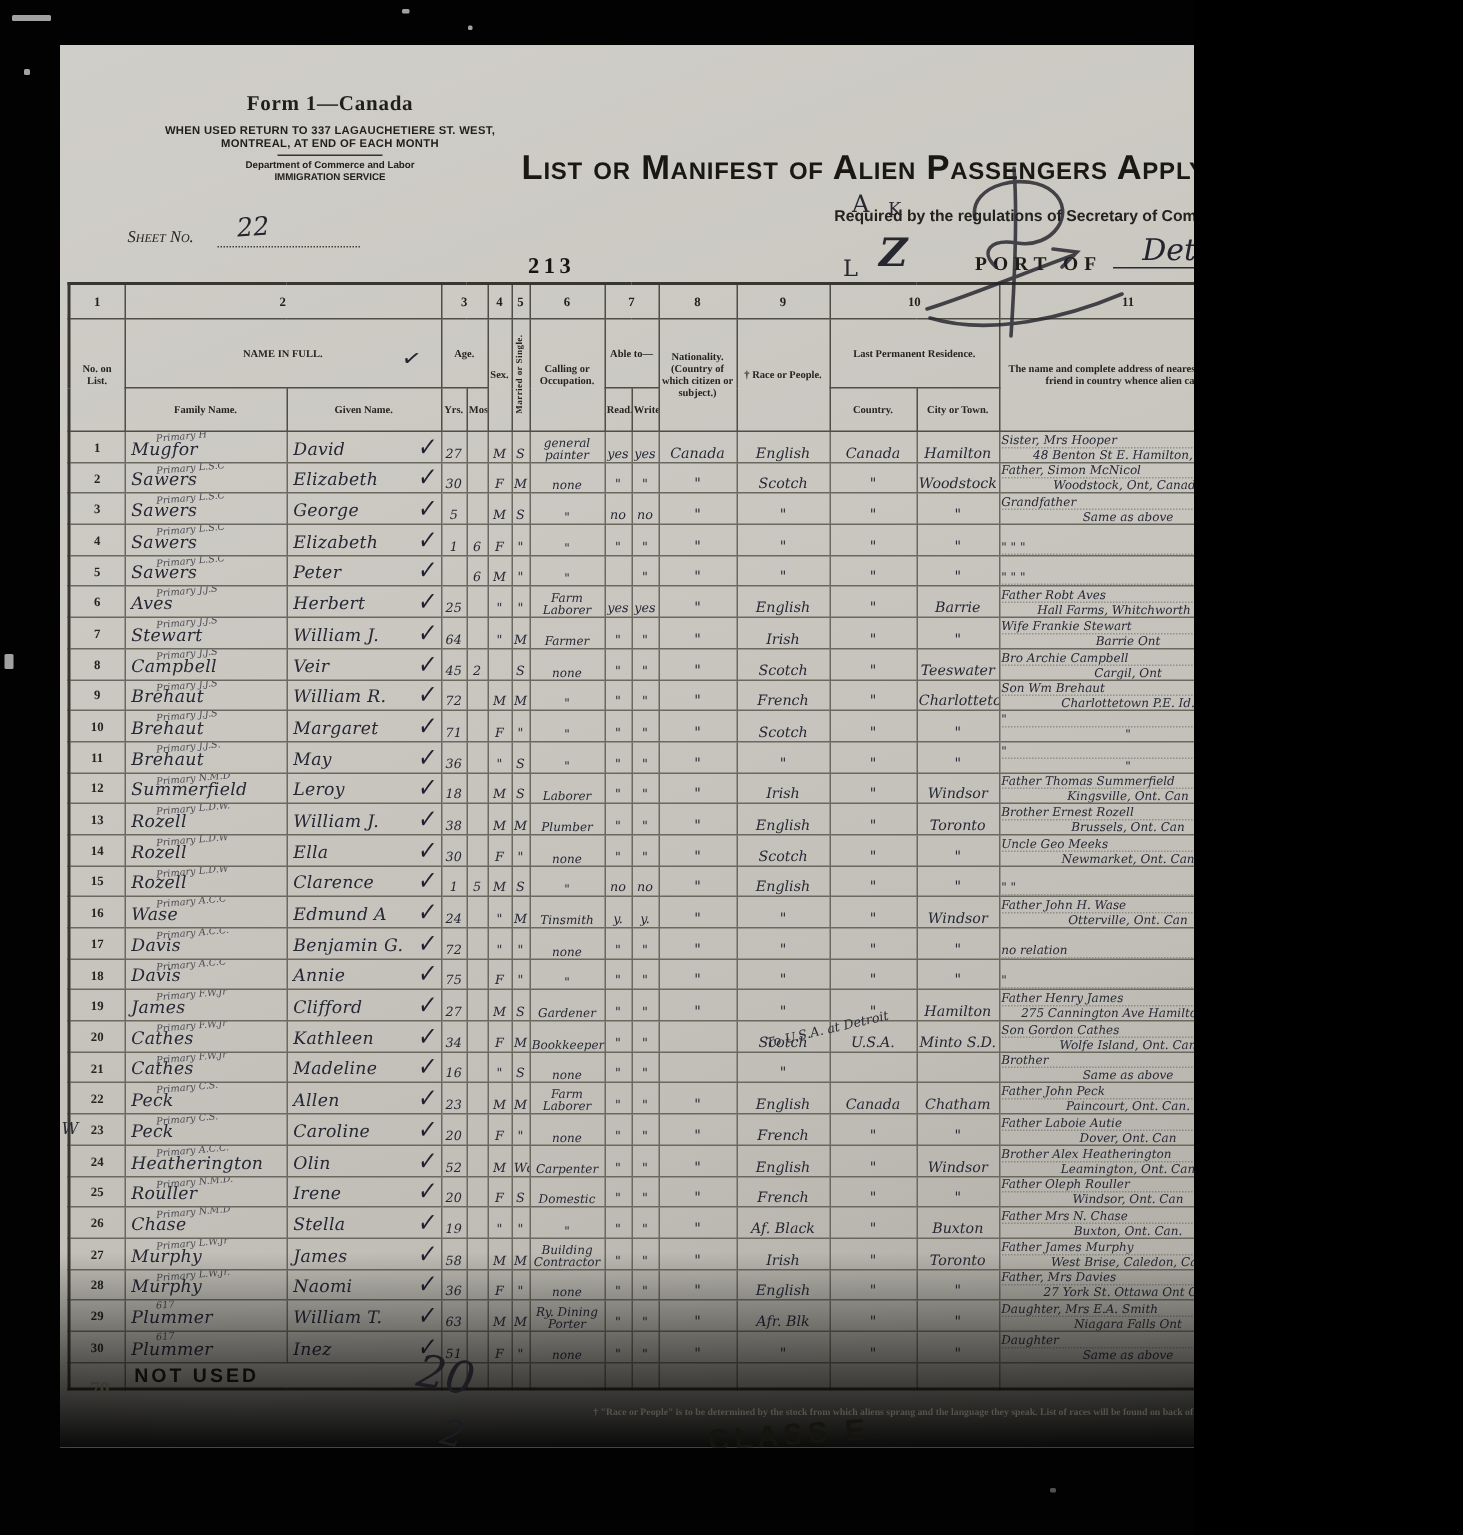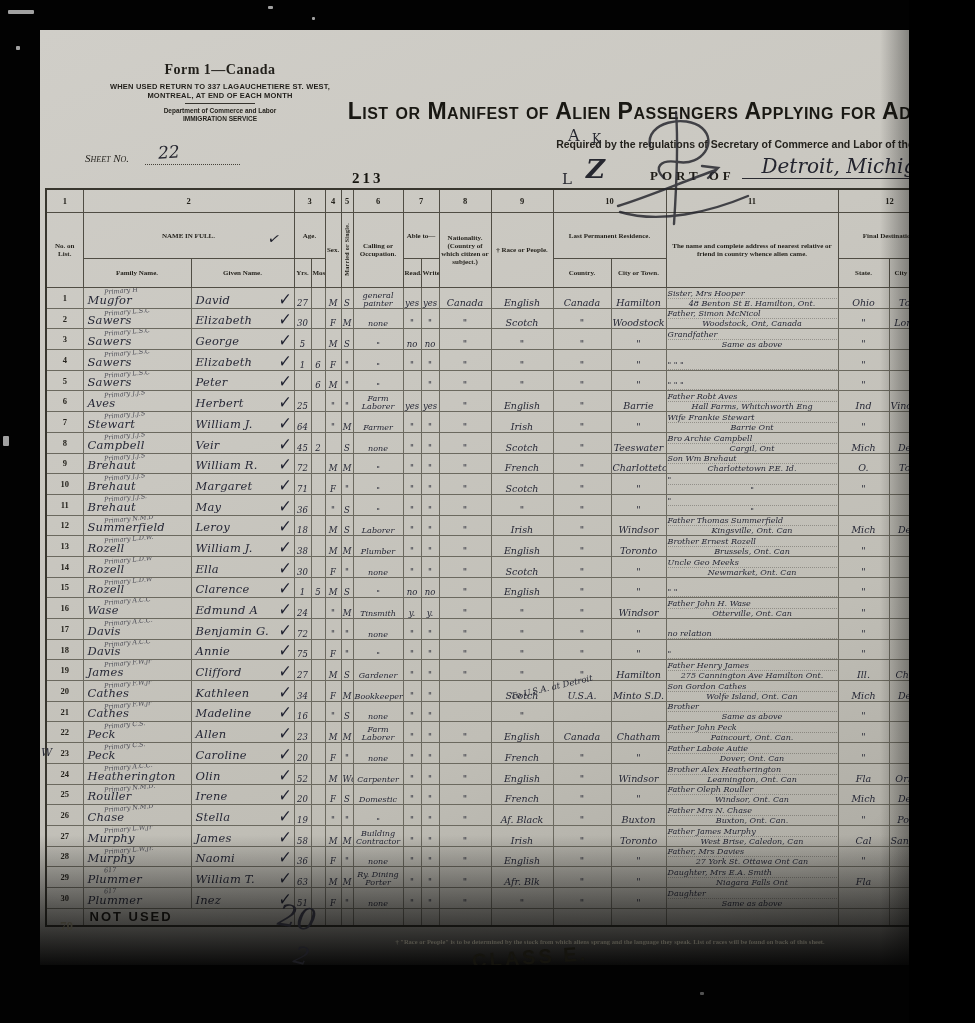--- a/index.html
+++ b/index.html
@@ -1,16 +1,16 @@
 <!DOCTYPE html>
 <html><head>
 <meta charset="utf-8">
 <style>
   html,body{margin:0;padding:0;background:#000;}
-  #stage{position:relative;width:909px;height:1023px;background:#020202;overflow:hidden;
+  #stage{position:relative;width:796px;height:1023px;background:#020202;overflow:hidden;
          font-family:"Liberation Serif",serif;}
   .speck{position:absolute;background:#c9c9c9;border-radius:1px;opacity:.8;}
   
   #paper{position:absolute;left:40px;top:30px;width:915px;height:935px;overflow:hidden;
          background:linear-gradient(158deg,#d0cec8 0%,#c9c7c0 38%,#c0beb6 68%,#a5a39b 100%);}
   #vignette{position:absolute;inset:0;pointer-events:none;z-index:40;
          background:radial-gradient(130% 115% at 40% 35%,rgba(0,0,0,0) 58%,rgba(8,8,8,.30) 84%,rgba(4,4,4,.6) 100%);}
   #shade-right{position:absolute;top:0;right:0;width:75px;height:100%;pointer-events:none;z-index:41;
          background:linear-gradient(to right,rgba(4,4,4,0),rgba(4,4,4,.5) 55%,rgba(2,2,2,.96) 100%);}
   #shade-bottom{position:absolute;left:0;bottom:0;width:100%;height:130px;pointer-events:none;z-index:41;

